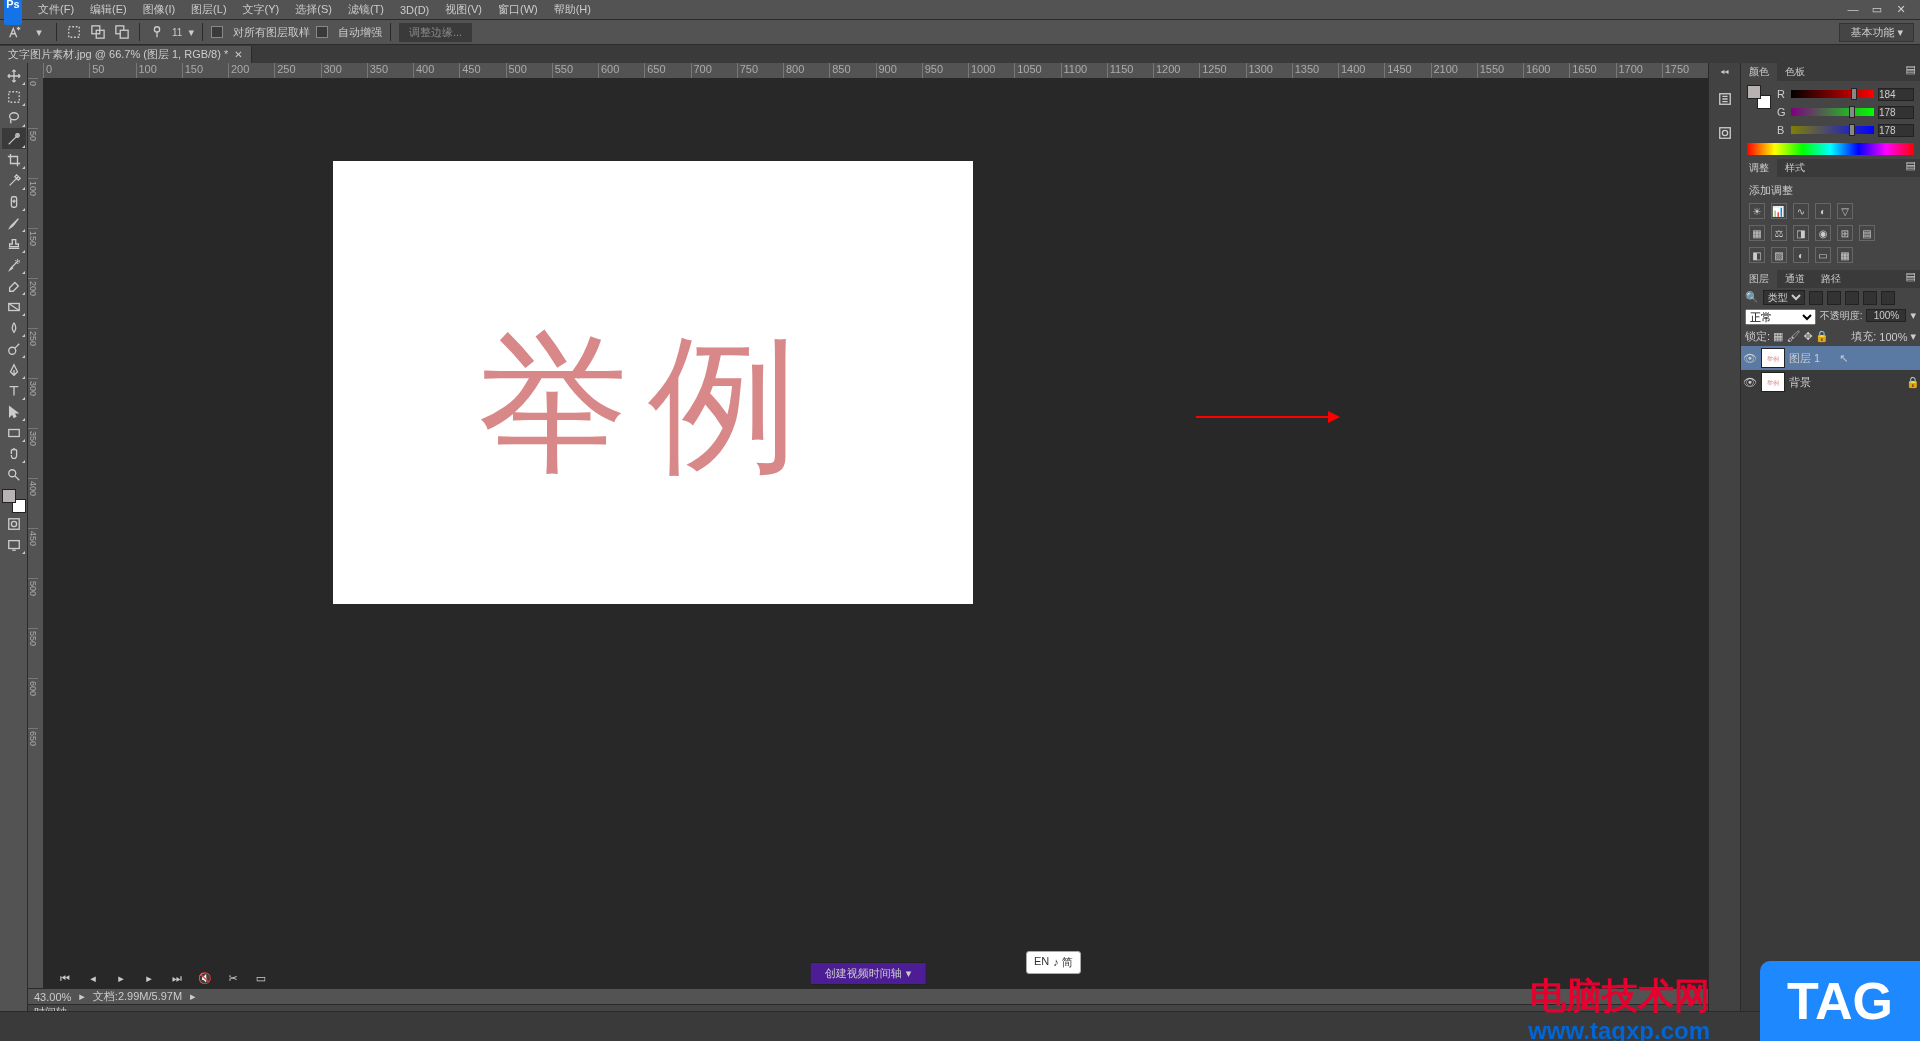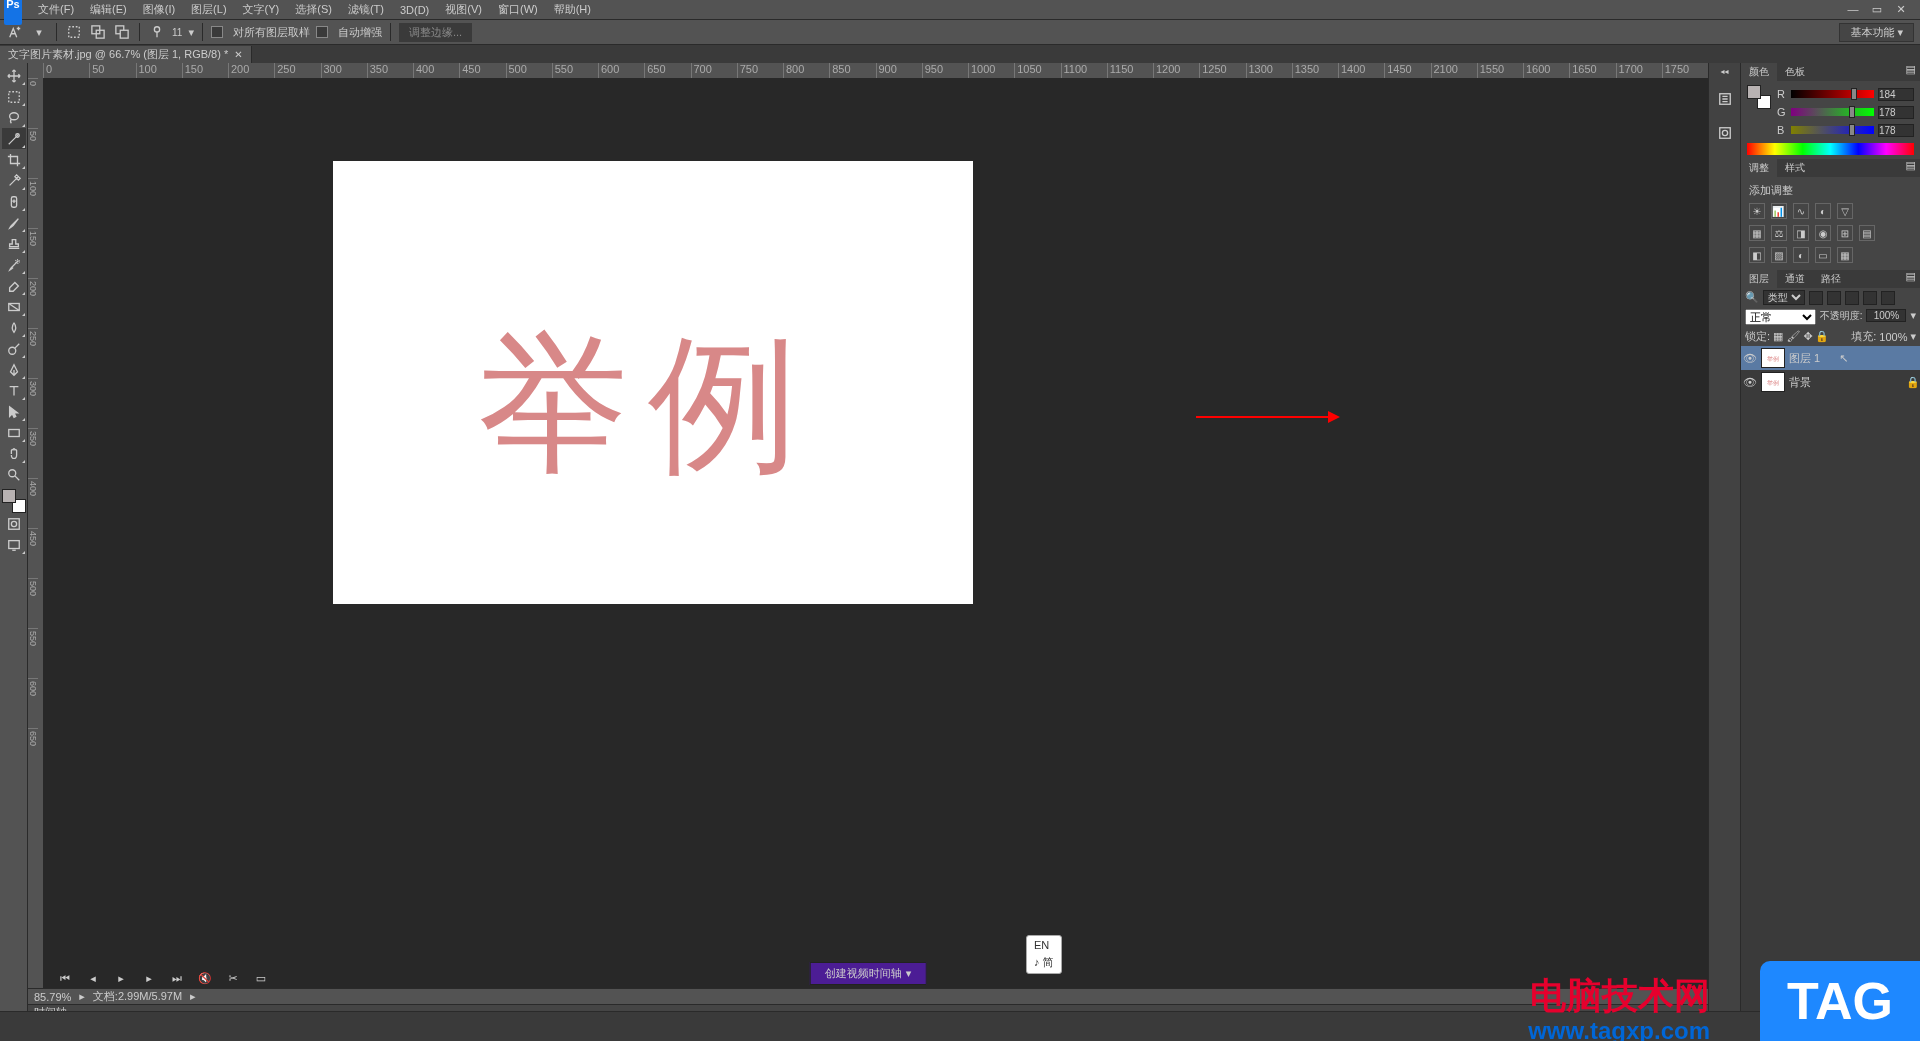--- a/index.html
+++ b/index.html
@@ -95,21 +95,21 @@
 
 .arrow-line { position: absolute; top: 353px; left: 1168px; width: 140px; height: 2px; background: red; }
 .arrow-head { position: absolute; top: 348px; left: 1300px; width: 0; height: 0; border-top: 6px solid transparent; border-bottom: 6px solid transparent; border-left: 12px solid red; }
 
 
 .watermark1 { position: absolute; right: 210px; bottom: 20px; font-size: 36px; font-weight: bold; color: #e6002d; font-family: "SimHei", sans-serif; }
 .watermark2 { position: absolute; right: 210px; bottom: -4px; font-size: 24px; font-weight: bold; color: #0066d6; }
 .tag-badge { position: absolute; right: 0; bottom: 0; width: 160px; height: 80px; background: #1e88ff; color: #fff; font-size: 52px; font-weight: 900; text-align: center; line-height: 80px; border-radius: 10px 0 0 0; }
 
 
-.ime { position: absolute; bottom: 45px; left: 998px; background: #fff; color: #333; border: 1px solid #aaa; padding: 3px 7px; border-radius: 3px; display: flex; gap: 4px; flex-direction: column; }
+.ime { position: absolute; bottom: 45px; left: 998px; background: #fff; color: #333; border: 1px solid #aaa; padding: 3px 7px; border-radius: 3px; display: flex; gap: 4px; }
 
 
 .bottom-strip { position: absolute; bottom: 0; left: 0; right: 0; height: 30px; background: #3a3a3a; border-top: 1px solid #2a2a2a; }
 .vid-btn { position: absolute; left: 50%; transform: translateX(-50%); background: #4c1d95; border: 1px solid #222; padding: 3px 14px; bottom: 34px; display: flex; align-items: center; gap: 4px; }
 .timeline-ctrls { position: absolute; left: 30px; bottom: 34px; display: flex; gap: 14px; align-items: center; }
 .timeline-ctrls span { width: 14px; text-align: center; }
 
 
 svg { width: 14px; height: 14px; stroke: #ccc; fill: none; stroke-width: 1.5; }
 </style>
@@ -392,21 +392,21 @@
         <span>450</span>
         <span>500</span>
         <span>550</span>
         <span>600</span>
         <span>650</span>
       </div>
     <div class="artboard">
       <div class="text">举例</div>
     </div>
     <div class="statusbar">
-      <span>85.79%</span>
+      <span>43.00%</span>
       <span>▸</span>
       <span>文档:2.99M/5.97M</span>
       <span>▸</span>
     </div>
     <div class="timeline-hdr">时间轴</div>
     <div class="timeline-ctrls">
       <span>⏮</span>
       <span>◂</span>
       <span>▸</span>
       <span>▸</span>

